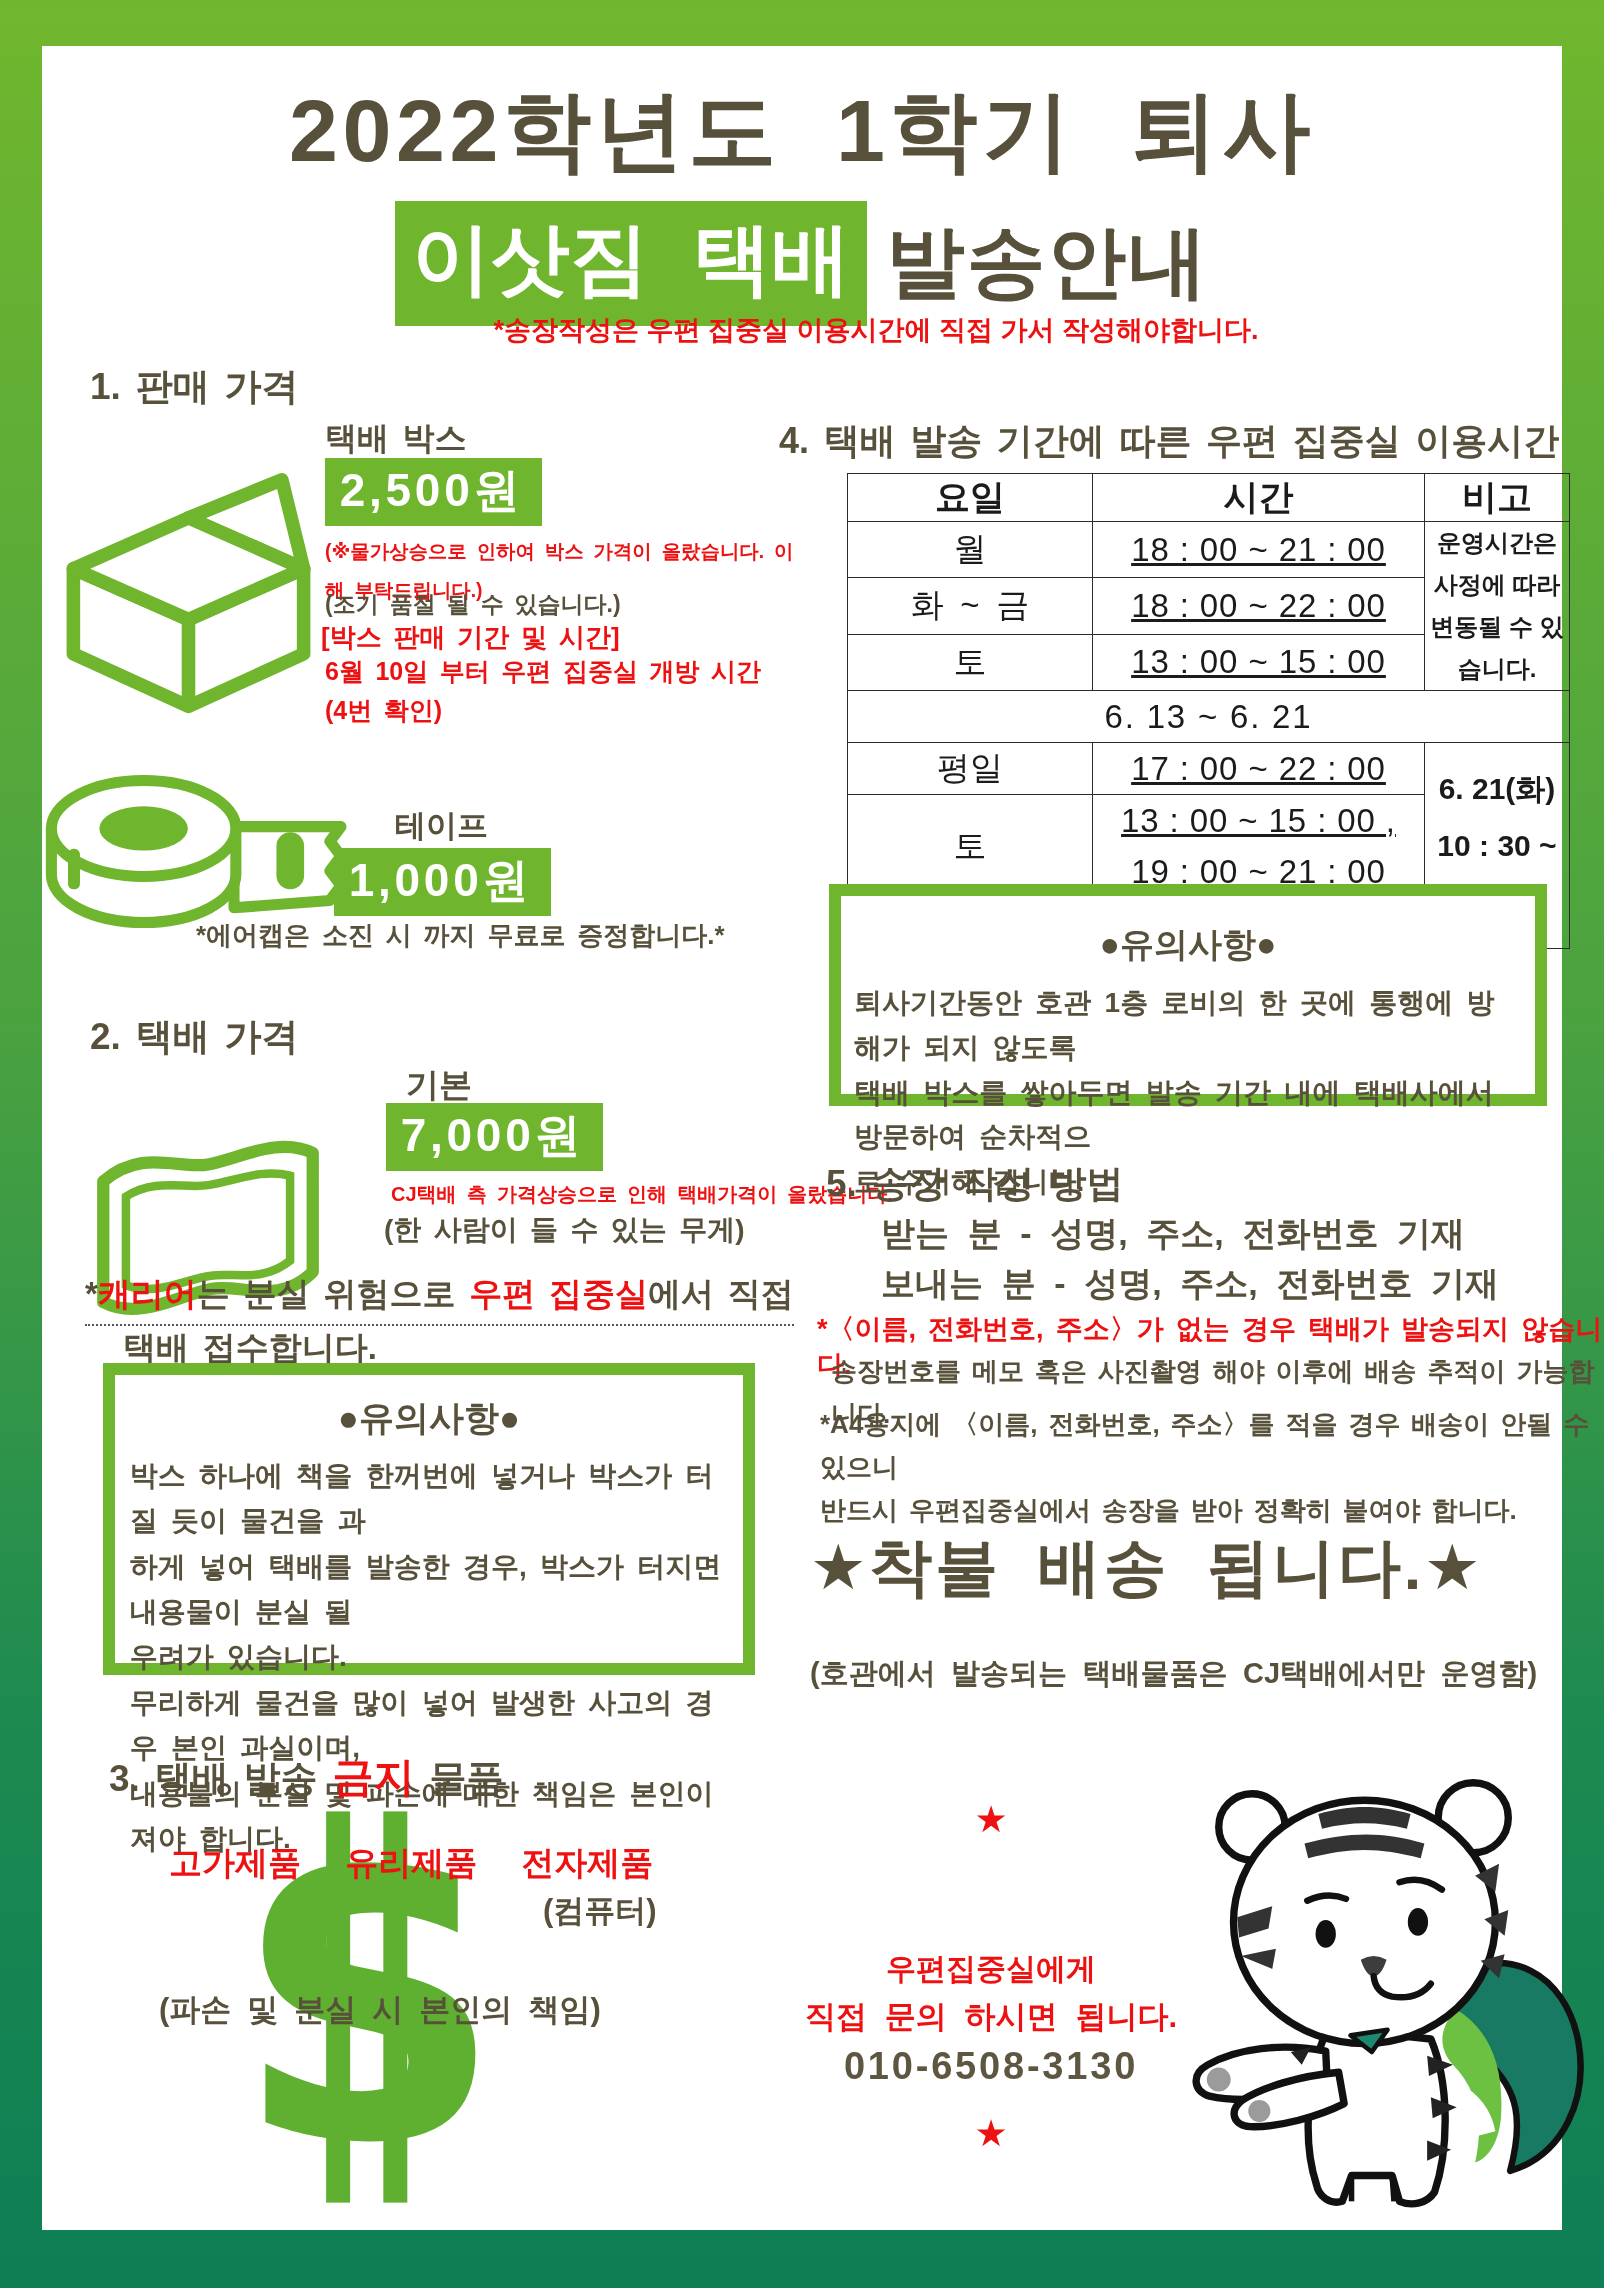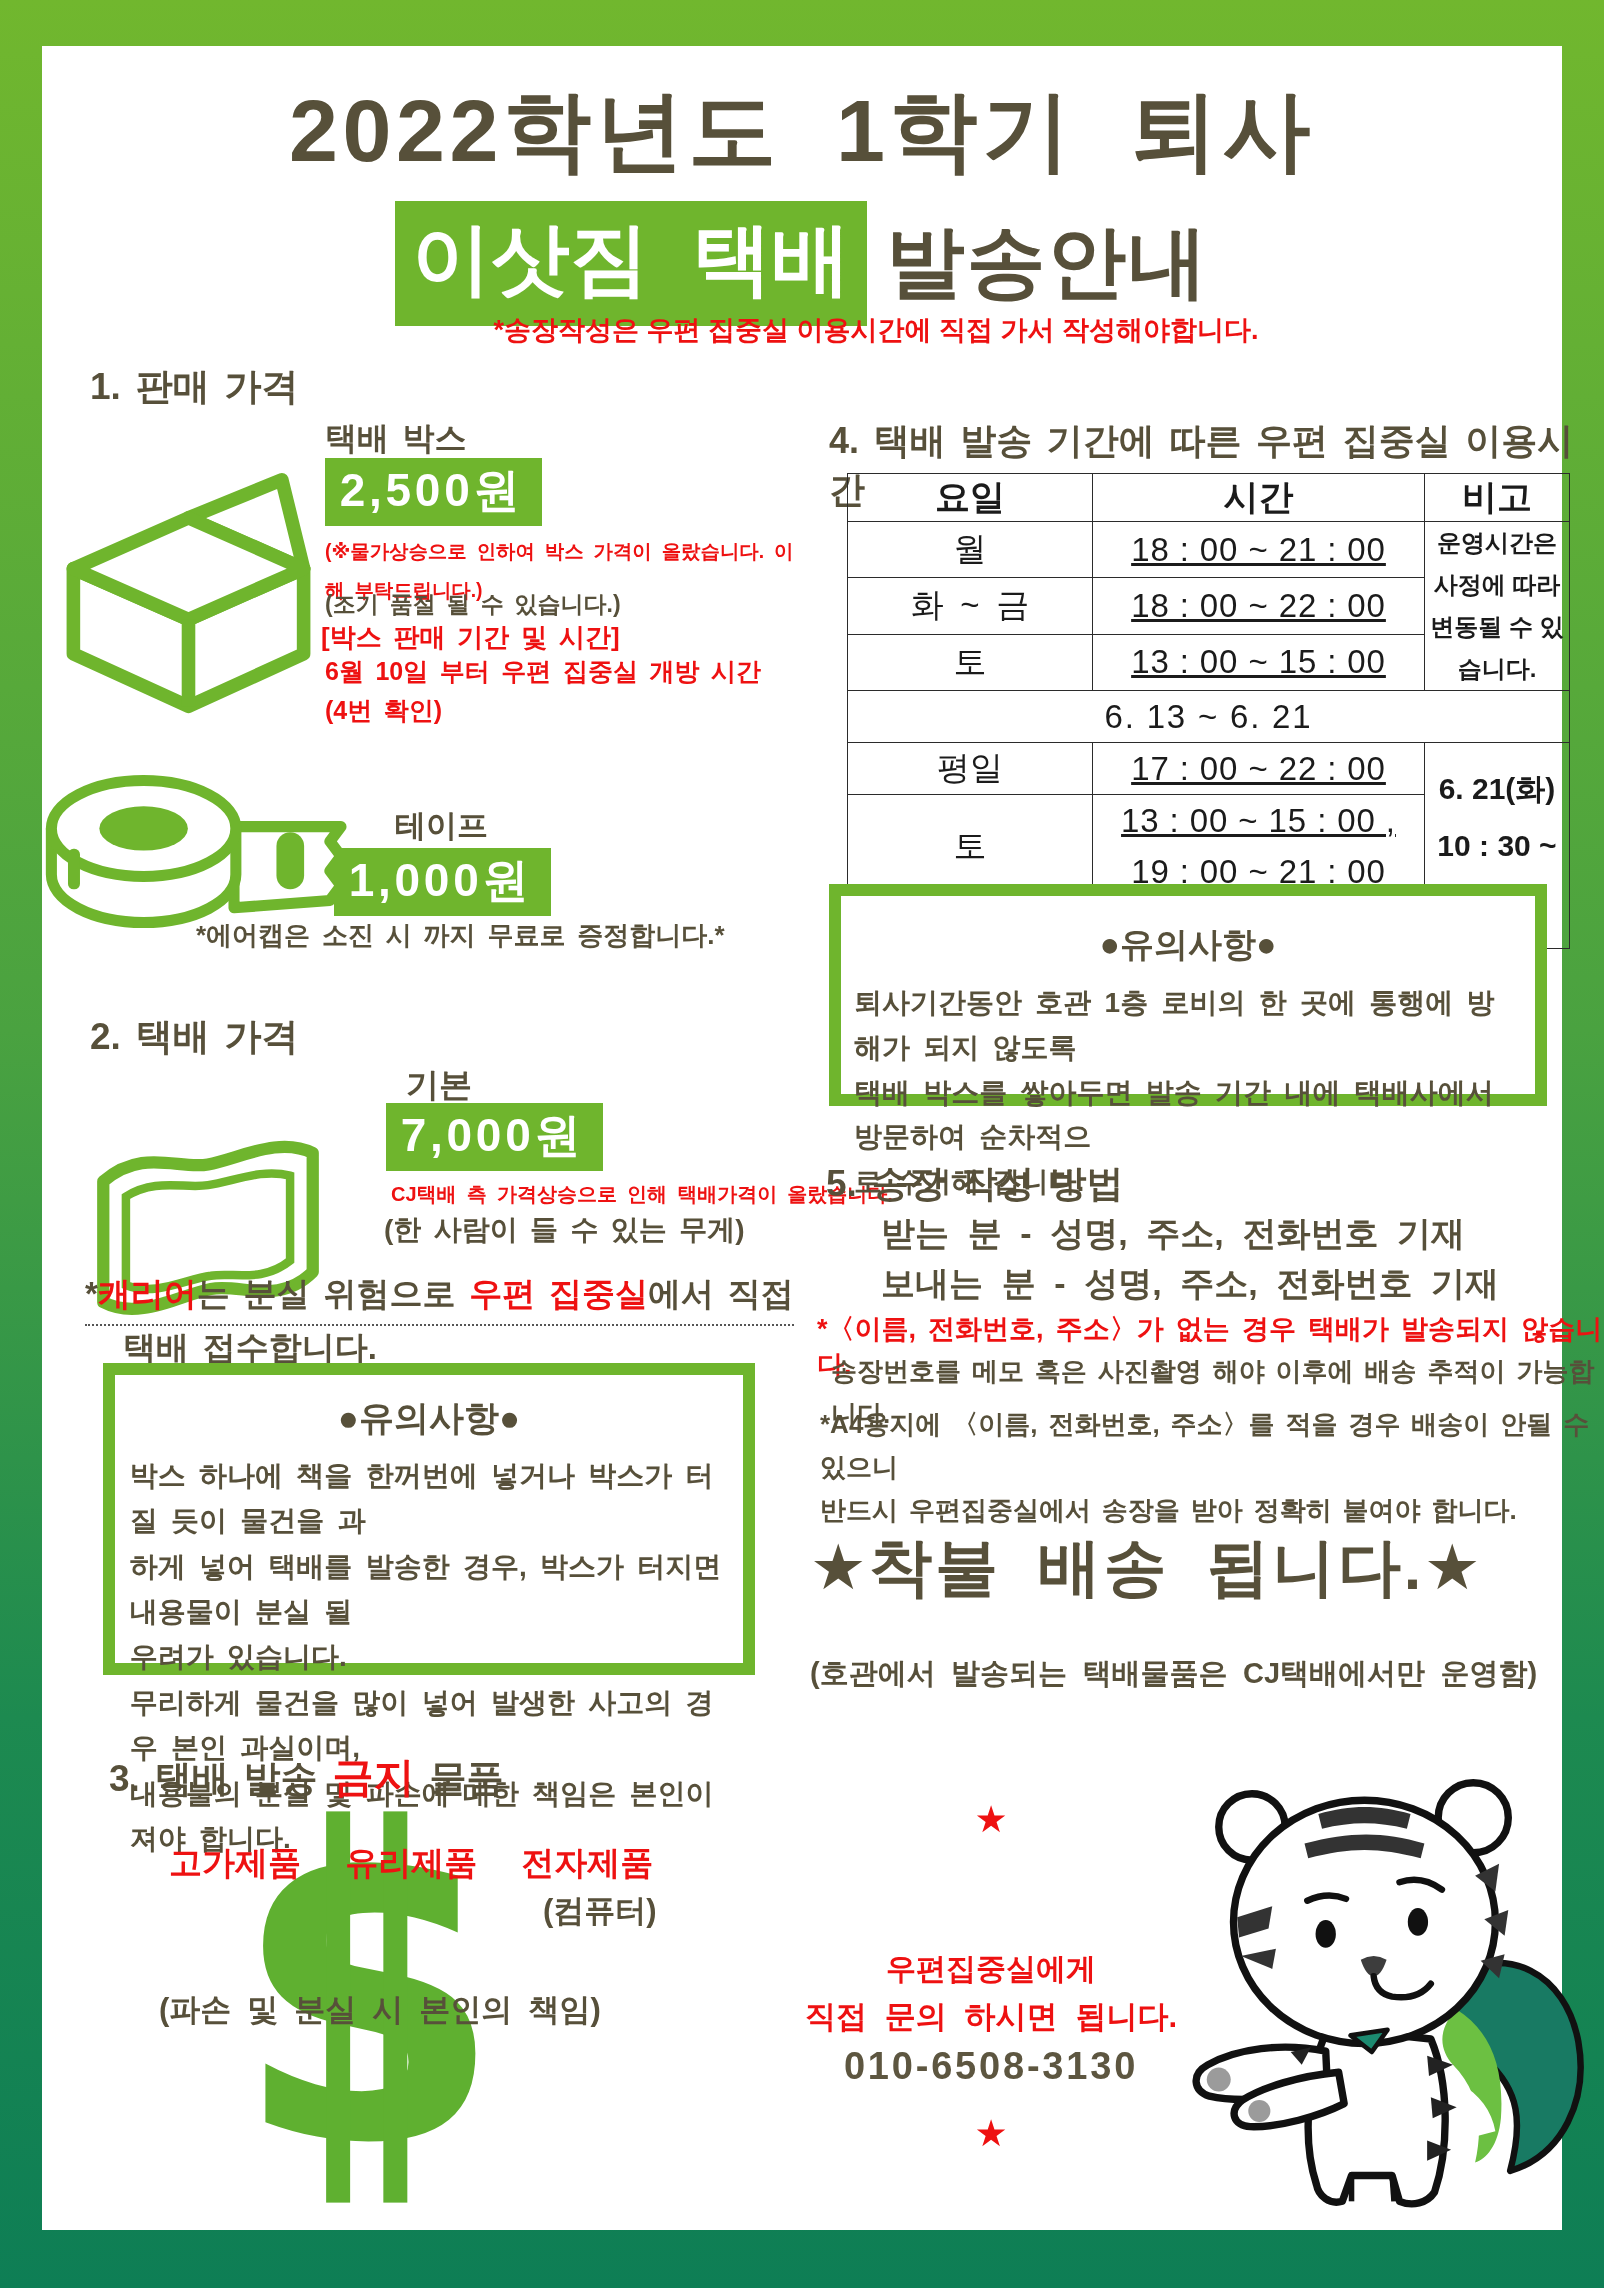--- a/index.html
+++ b/index.html
@@ -152,21 +152,21 @@
   <svg class="abs z0" style="left:208px;top:1804px;" width="323" height="406" viewBox="0 0 350 440">
     <text x="175" y="360" font-size="400" font-weight="bold" fill="#5fb030" text-anchor="middle" font-family="DejaVu Sans, Liberation Sans, sans-serif">S</text>
     <rect x="128" y="8" width="26" height="424" fill="#5fb030"></rect>
     <rect x="190" y="8" width="26" height="424" fill="#5fb030"></rect>
   </svg>
 
   <div class="abs s3-items z1" style="left:169px;top:1841px;">고가제품   유리제품   전자제품</div>
   <div class="abs s3-text z1" style="left:543px;top:1890px;">(컴퓨터)</div>
   <div class="abs s3-text z1" style="left:159px;top:1989px;">(파손 및 분실 시 본인의 책임)</div>
 
-  <div class="abs sec-heading k" style="left:829px;top:417px;font-size:36px;">4. 택배 발송 기간에 따른 우편 집중실 이용시간</div>
+  <div class="abs sec-heading k" style="left:779px;top:417px;font-size:36px;">4. 택배 발송 기간에 따른 우편 집중실 이용시간</div>
 
   <table class="hours abs" style="left:847px;top:473px;">
     <colgroup>
         <col style="width:245px">
         <col style="width:332px">
         <col style="width:145px">
       </colgroup>
     <tbody>
         <tr>
       <th>요일</th>

